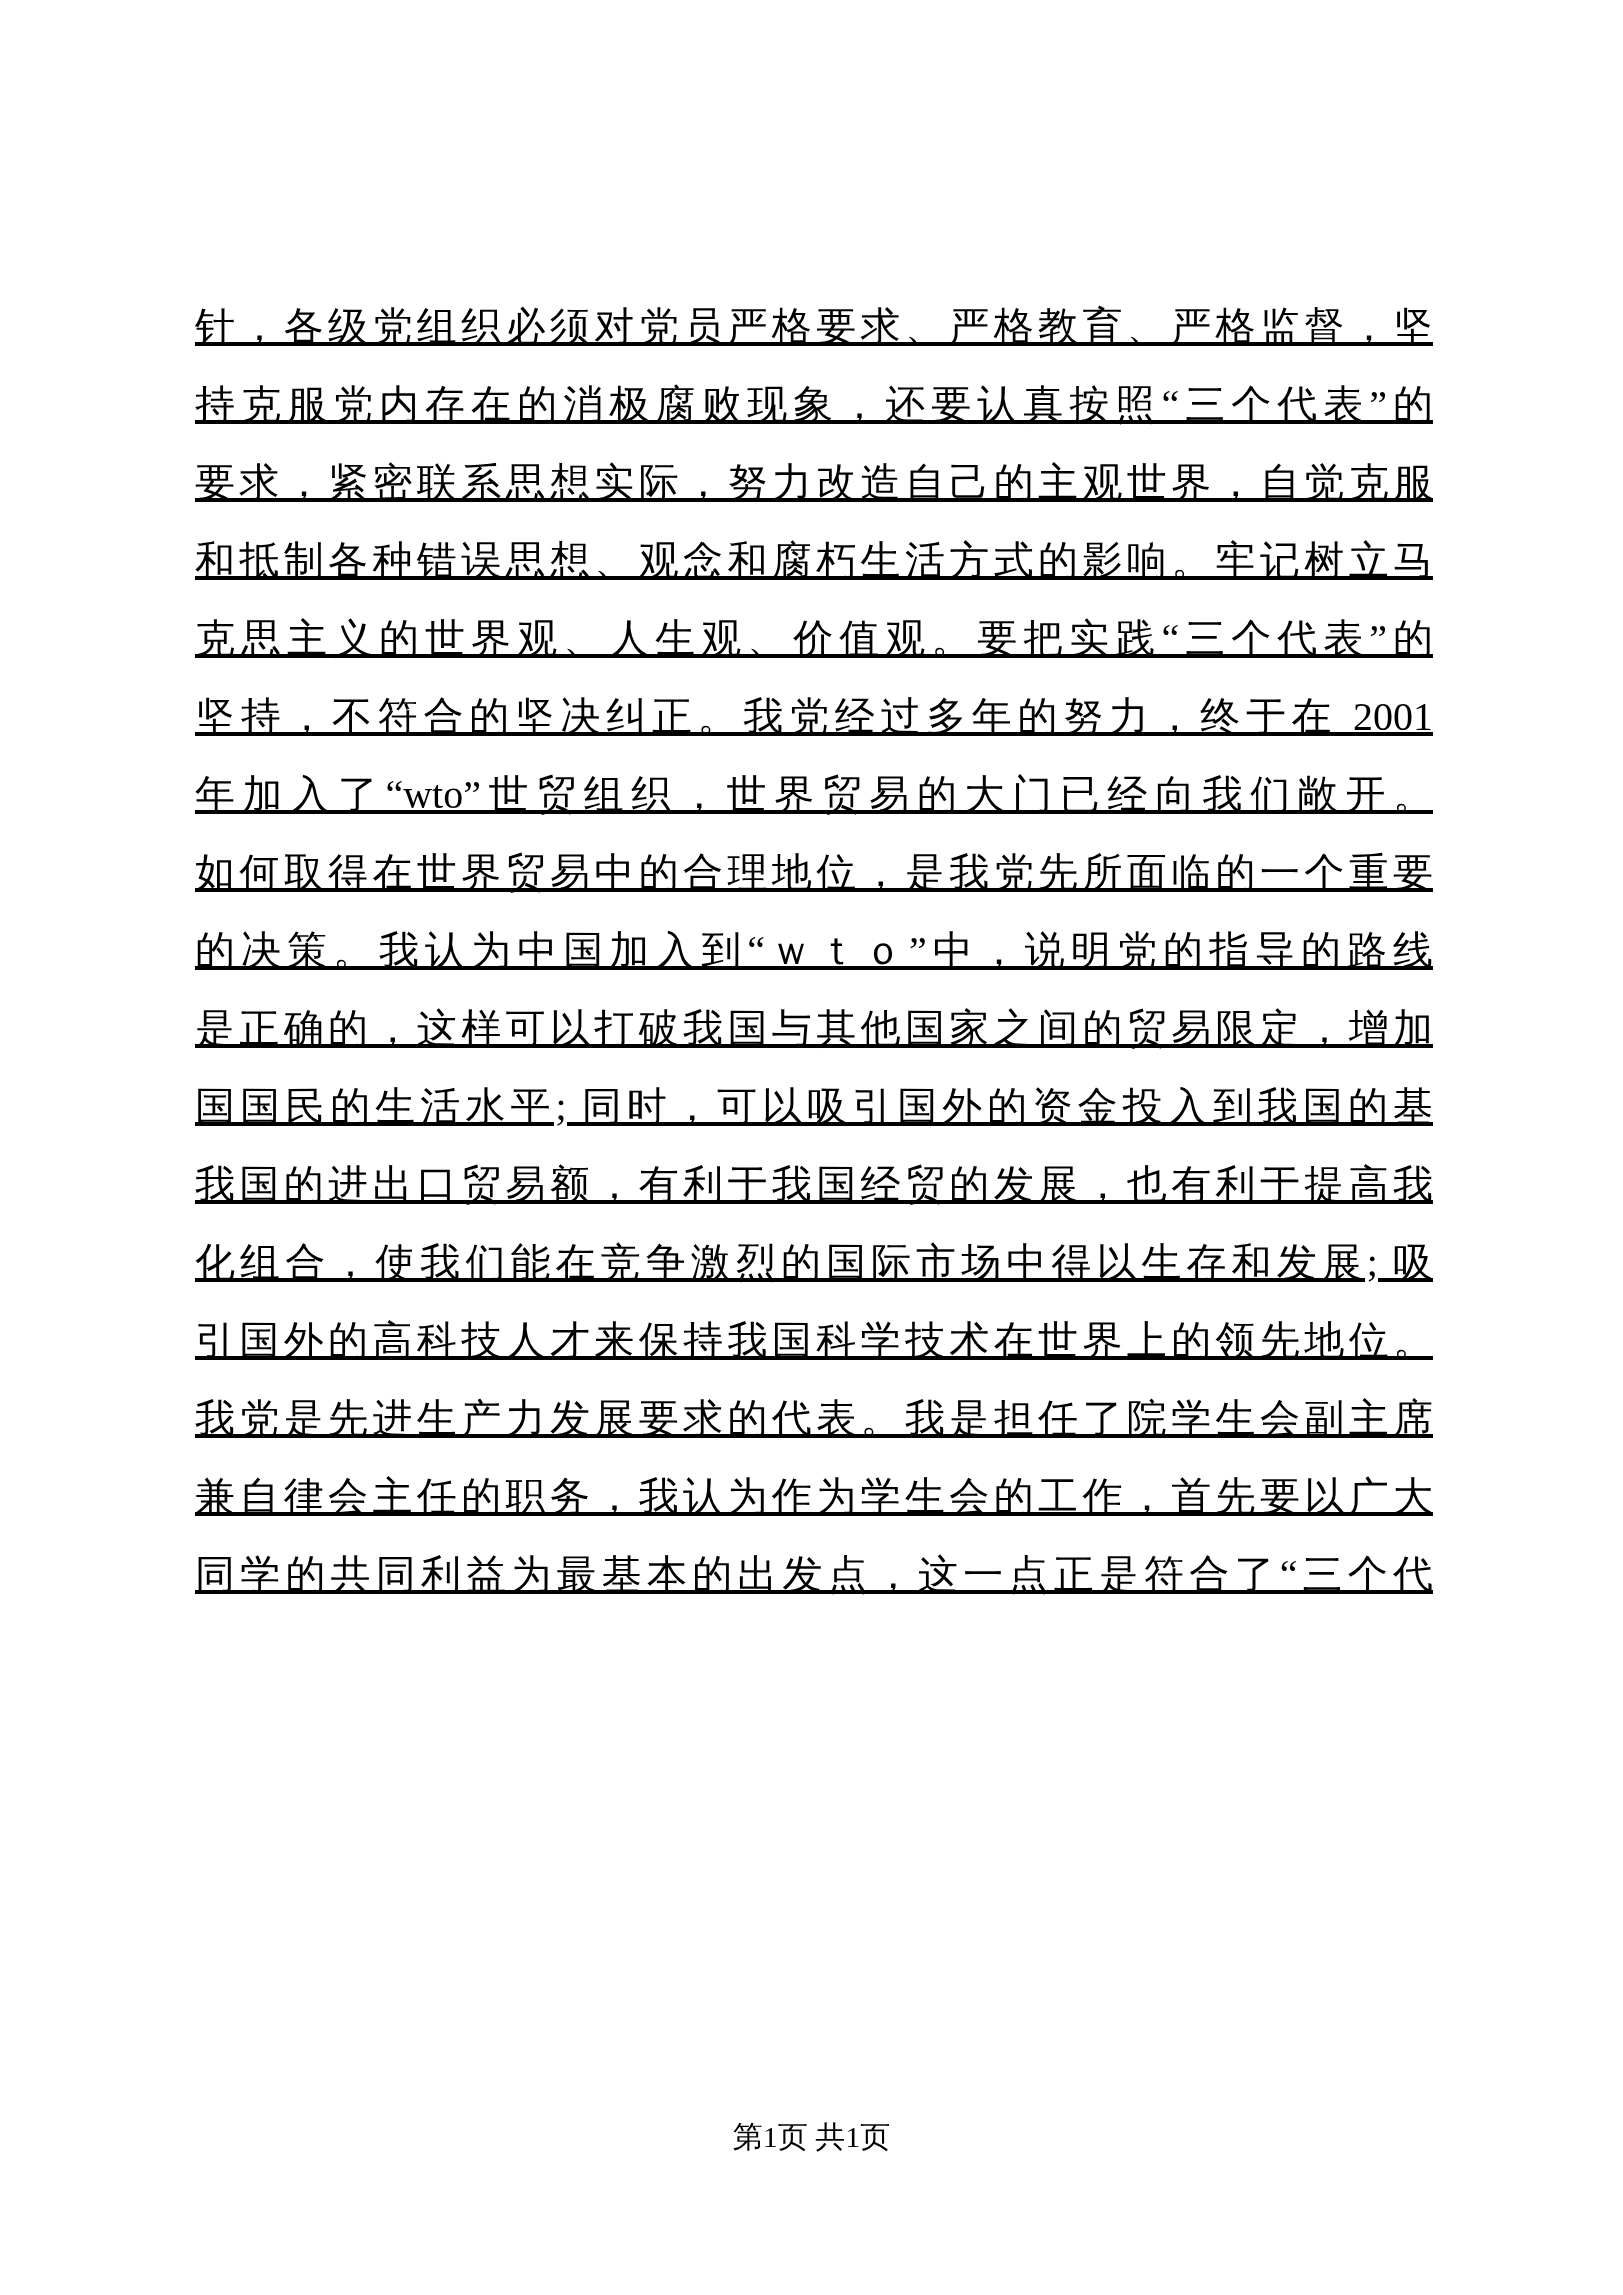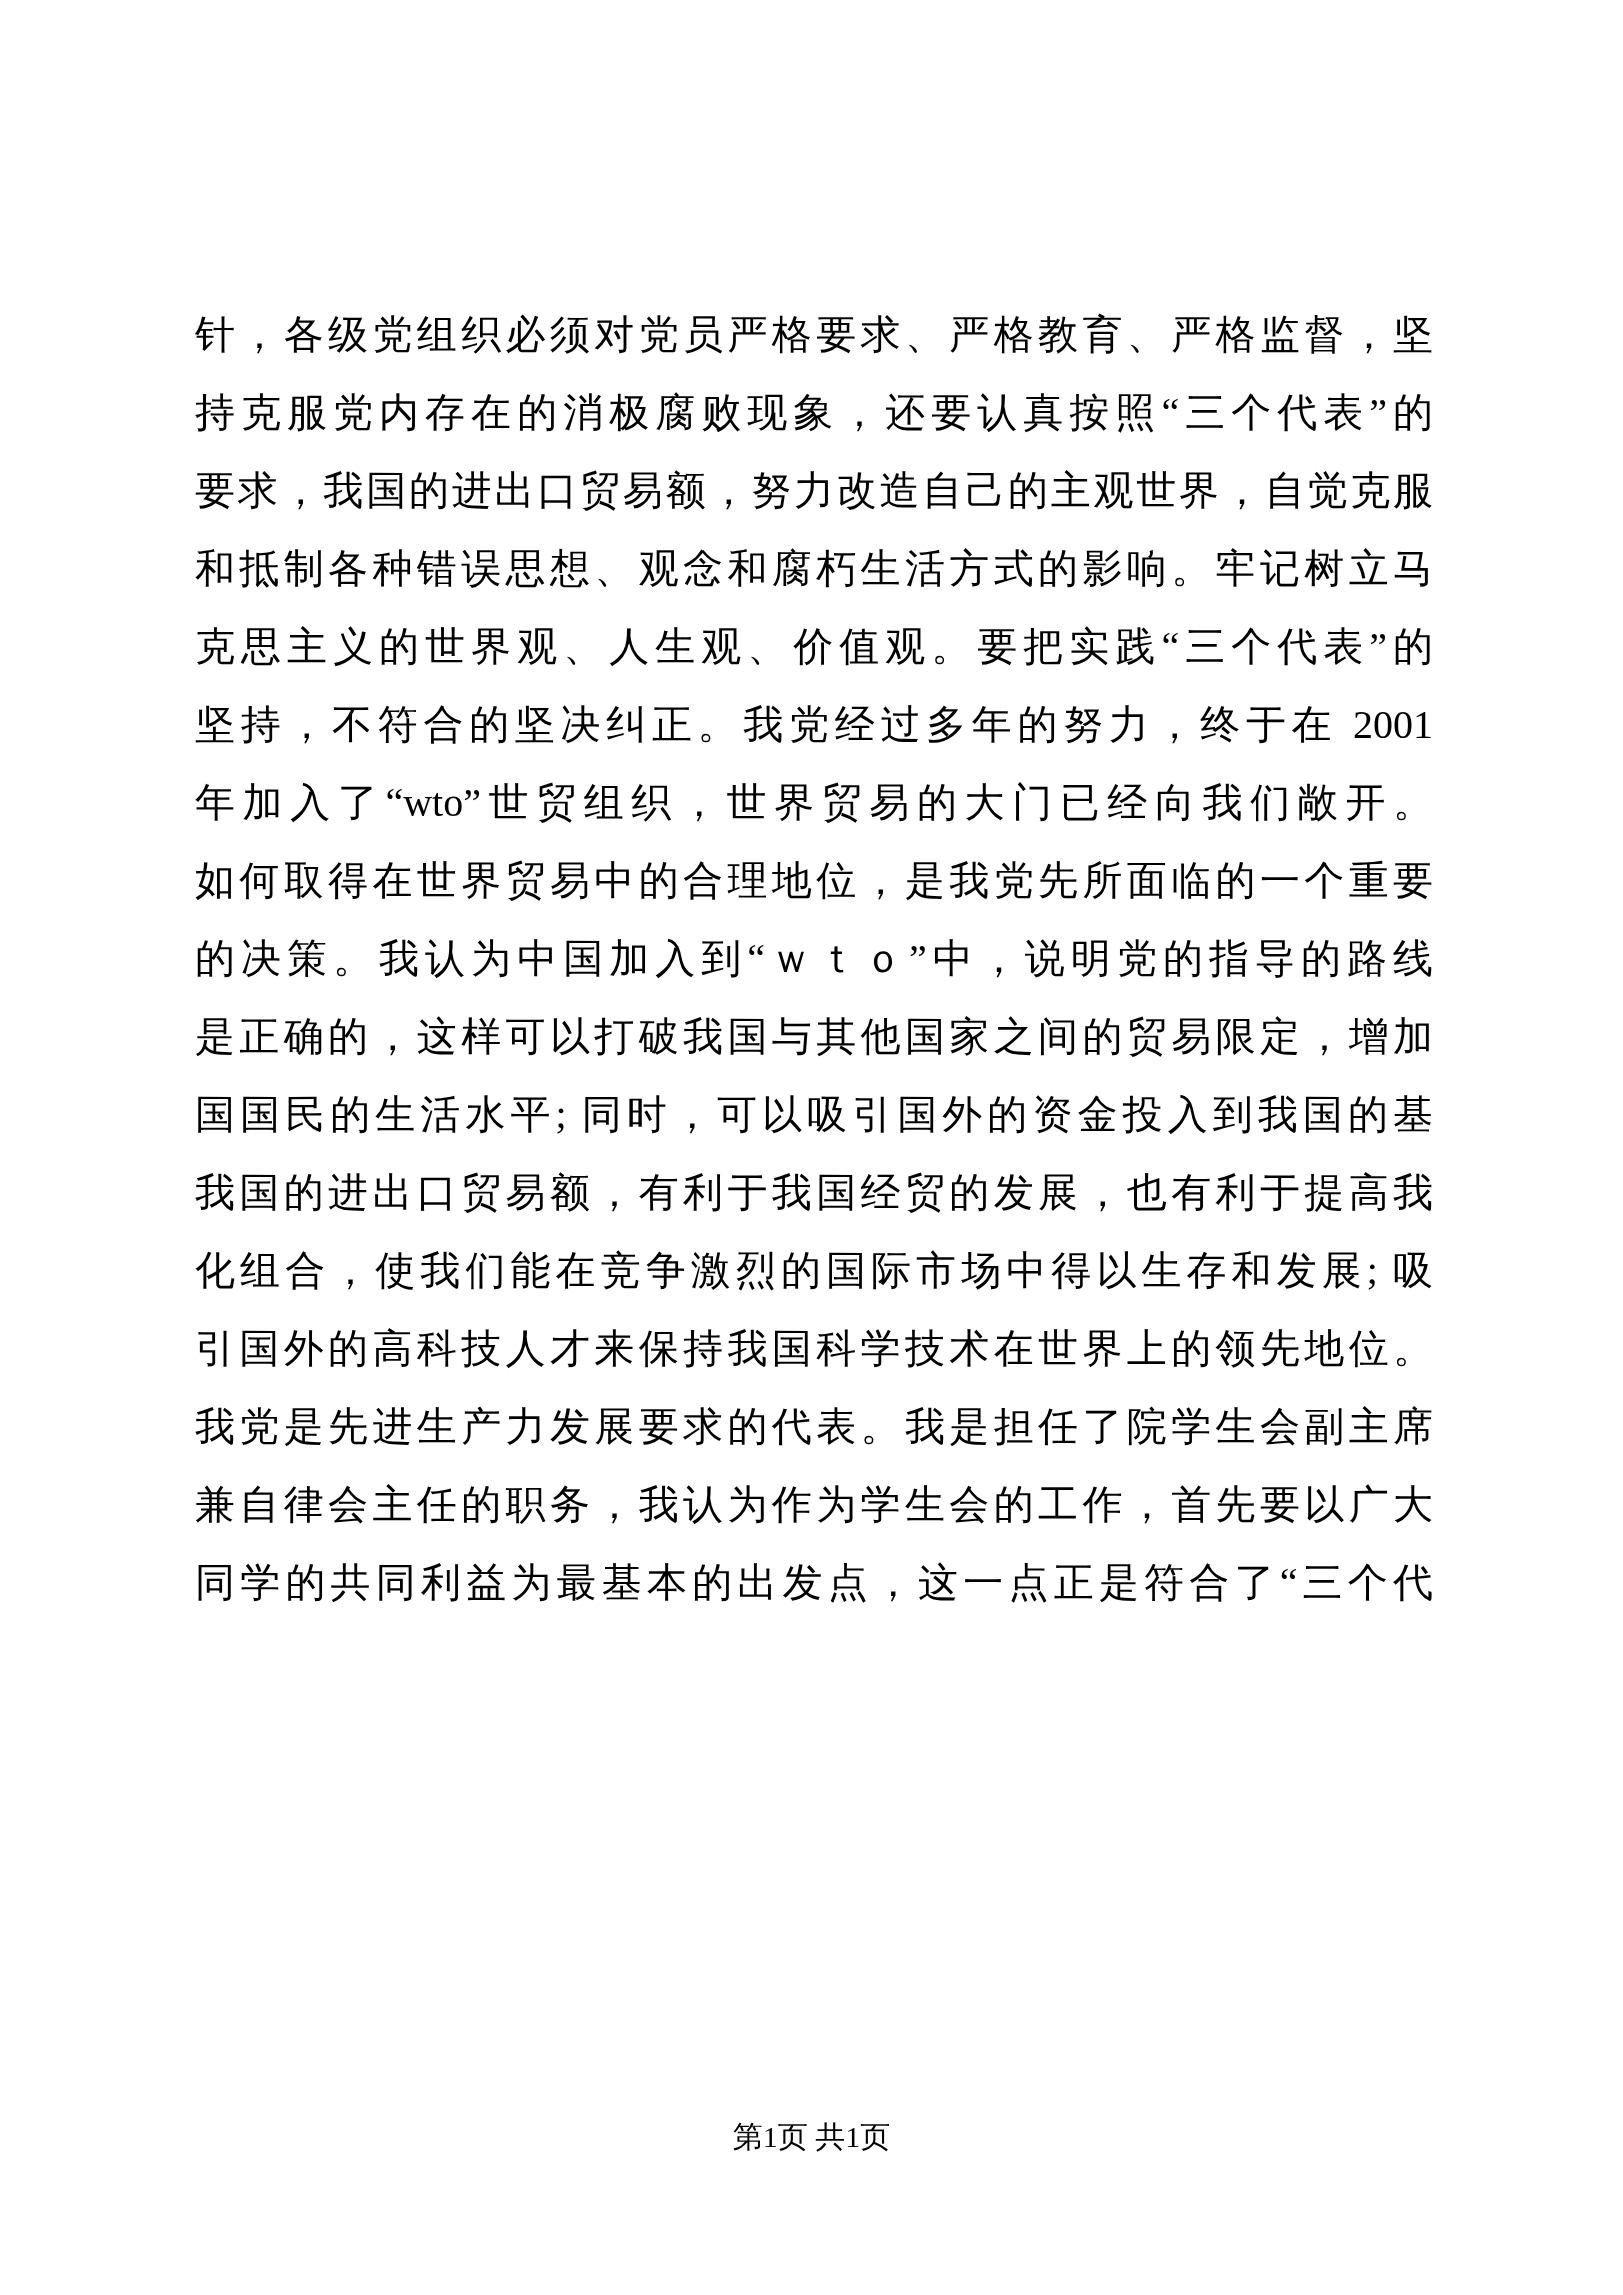--- a/index.html
+++ b/index.html
@@ -17,21 +17,22 @@
   .page {
     position: absolute;
     inset: 0;
     background: #ffffff;
     overflow: hidden;
   }
   .body-text {
     position: absolute;
     left: 195px;
     width: 1238px;
-    top: 296px;
+    top: 288px;
+    text-decoration: underline;
   }
   .line {
     font-size: 40px;
     height: 78px;
     line-height: 78px;
     text-align: justify;
     text-align-last: justify;
     color: #000000;
     letter-spacing: 0;
   }
@@ -46,21 +47,21 @@
     color: #000000;
   }
 </style>
 </head>
 <body>
 
 <div class="page">
   <div class="body-text" id="body-lines">
       <div class="line">针，各级党组织必须对党员严格要求、严格教育、严格监督，坚</div>
       <div class="line">持克服党内存在的消极腐败现象，还要认真按照“三个代表”的</div>
-      <div class="line">要求，我国的进出口贸易额，努力改造自己的主观世界，自觉克服</div>
+      <div class="line">要求，紧密联系思想实际，努力改造自己的主观世界，自觉克服</div>
       <div class="line">和抵制各种错误思想、观念和腐朽生活方式的影响。牢记树立马</div>
       <div class="line">克思主义的世界观、人生观、价值观。要把实践“三个代表”的</div>
       <div class="line">坚持，不符合的坚决纠正。我党经过多年的努力，终于在 2001</div>
       <div class="line">年加入了“wto”世贸组织，世界贸易的大门已经向我们敞开。</div>
       <div class="line">如何取得在世界贸易中的合理地位，是我党先所面临的一个重要</div>
       <div class="line">的决策。我认为中国加入到“ｗｔｏ”中，说明党的指导的路线</div>
       <div class="line">是正确的，这样可以打破我国与其他国家之间的贸易限定，增加</div>
       <div class="line">国国民的生活水平; 同时，可以吸引国外的资金投入到我国的基</div>
       <div class="line">我国的进出口贸易额，有利于我国经贸的发展，也有利于提高我</div>
       <div class="line">化组合，使我们能在竞争激烈的国际市场中得以生存和发展; 吸</div>

